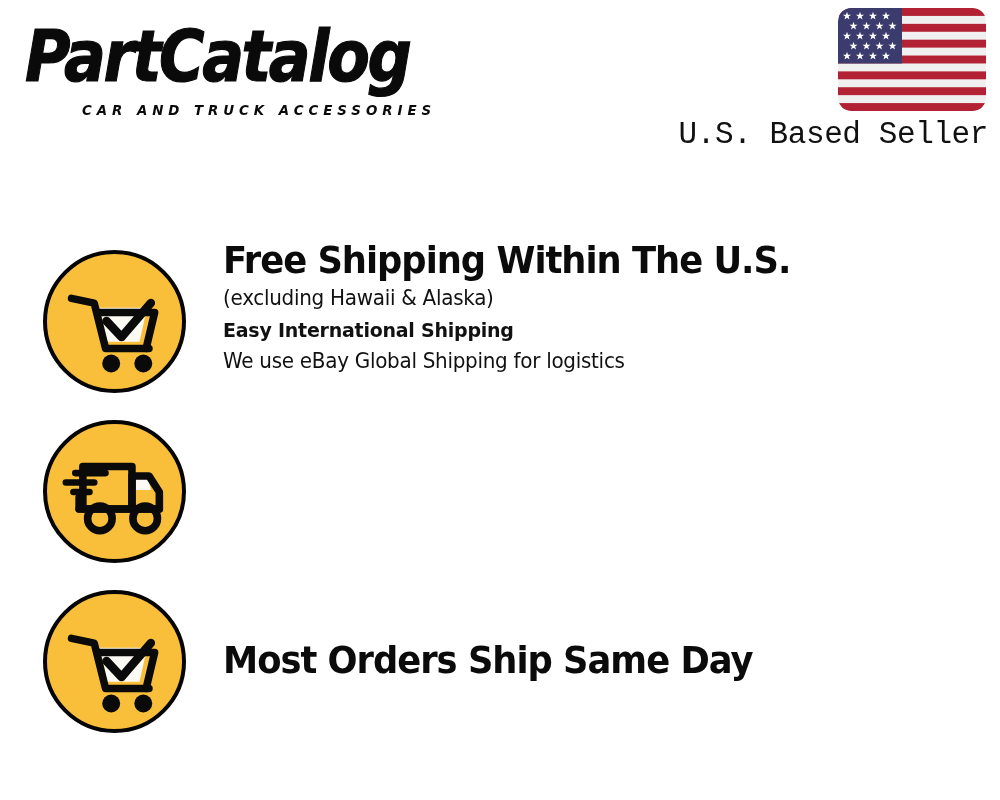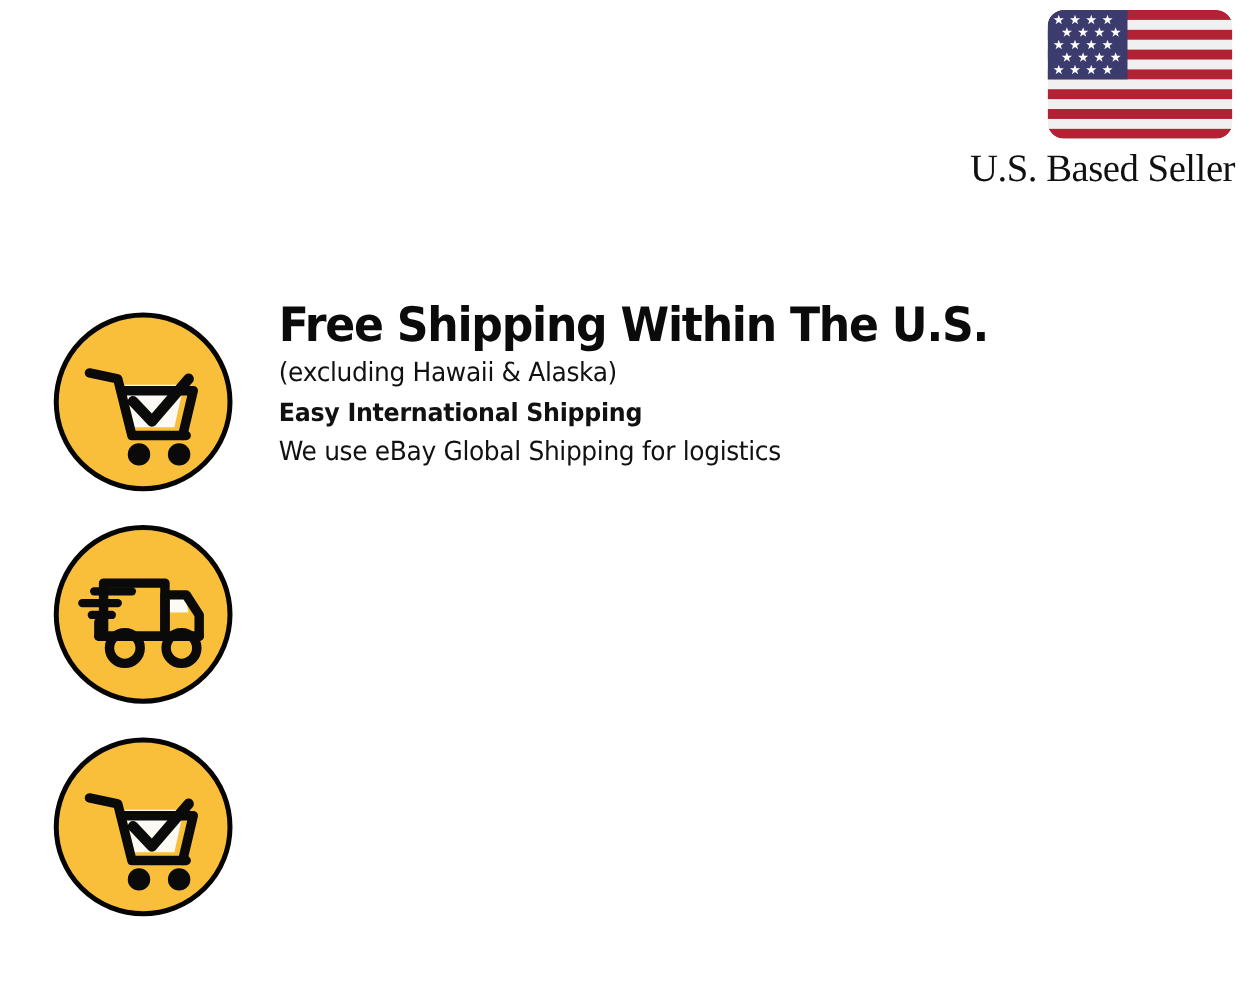--- a/index.html
+++ b/index.html
@@ -68,21 +68,21 @@
     height: 103px;
     border-radius: 13px;
     overflow: hidden;
   }
   #flag-badge svg { display: block; }
 
   #seller-label {
     position: absolute;
     right: 12px;
     top: 117px;
-    font-family: Liberation Serif, serif;
+    font-family: Liberation Mono, monospace;
     font-size: 31px;
     font-weight: 400;
     letter-spacing: -0.4px;
     color: #111111;
     white-space: nowrap;
     text-align: left;
   }
 
   
   #benefits {
@@ -159,20 +159,24 @@
   
   .benefit-row[data-row="0"] .benefit-text { top: 5px; }
   .benefit-row[data-row="1"] .benefit-text { top: 47px; }
   .benefit-row[data-row="2"] .benefit-text { top: 47px; }
 </style>
 </head>
 <body>
 
 <div id="header">
 
+  <div id="brand-logo">
+    <div id="brand-wordmark">PartCatalog</div>
+    <div id="brand-tagline">CAR AND TRUCK ACCESSORIES</div>
+  </div>
 
   <div id="flag-badge">
     <svg viewBox="0 0 148 103" width="148" height="103" aria-hidden="true">
       <defs>
         <clipPath id="flagclip">
           <rect x="0" y="0" width="148" height="103" rx="13" ry="13"></rect>
         </clipPath>
         <g id="star5">
           <polygon points="0,-4.3 1.01,-1.33 4.09,-1.33 1.6,0.51 2.53,3.48 0,1.66 -2.53,3.48 -1.6,0.51 -4.09,-1.33 -1.01,-1.33"></polygon>
         </g>
@@ -268,15 +272,18 @@
     <div class="benefit-icon">
       <svg viewBox="0 0 143 143" aria-hidden="true">
         <polygon points="56,57 106,57 98,93 64,93" fill="#fbfaf5"></polygon>
         <path d="M26 47 L50 52 L62 100 L108 100" fill="none" stroke="#0a0a0a" stroke-width="8" stroke-linecap="round" stroke-linejoin="round"></path>
         <path d="M53 62 L114 62 L105 100" fill="none" stroke="#0a0a0a" stroke-width="8" stroke-linecap="round" stroke-linejoin="round"></path>
         <path d="M63 71 L79 88 L110 52" fill="none" stroke="#0a0a0a" stroke-width="9" stroke-linecap="round" stroke-linejoin="round"></path>
         <circle cx="68" cy="116" r="9.5" fill="#0a0a0a"></circle>
         <circle cx="102" cy="116" r="9.5" fill="#0a0a0a"></circle>
       </svg>
     </div>
+    <div class="benefit-text">
+      <div class="benefit-title">Most Orders Ship Same Day</div>
+    </div>
   </div>
 
 </div>
 
 </body></html>

